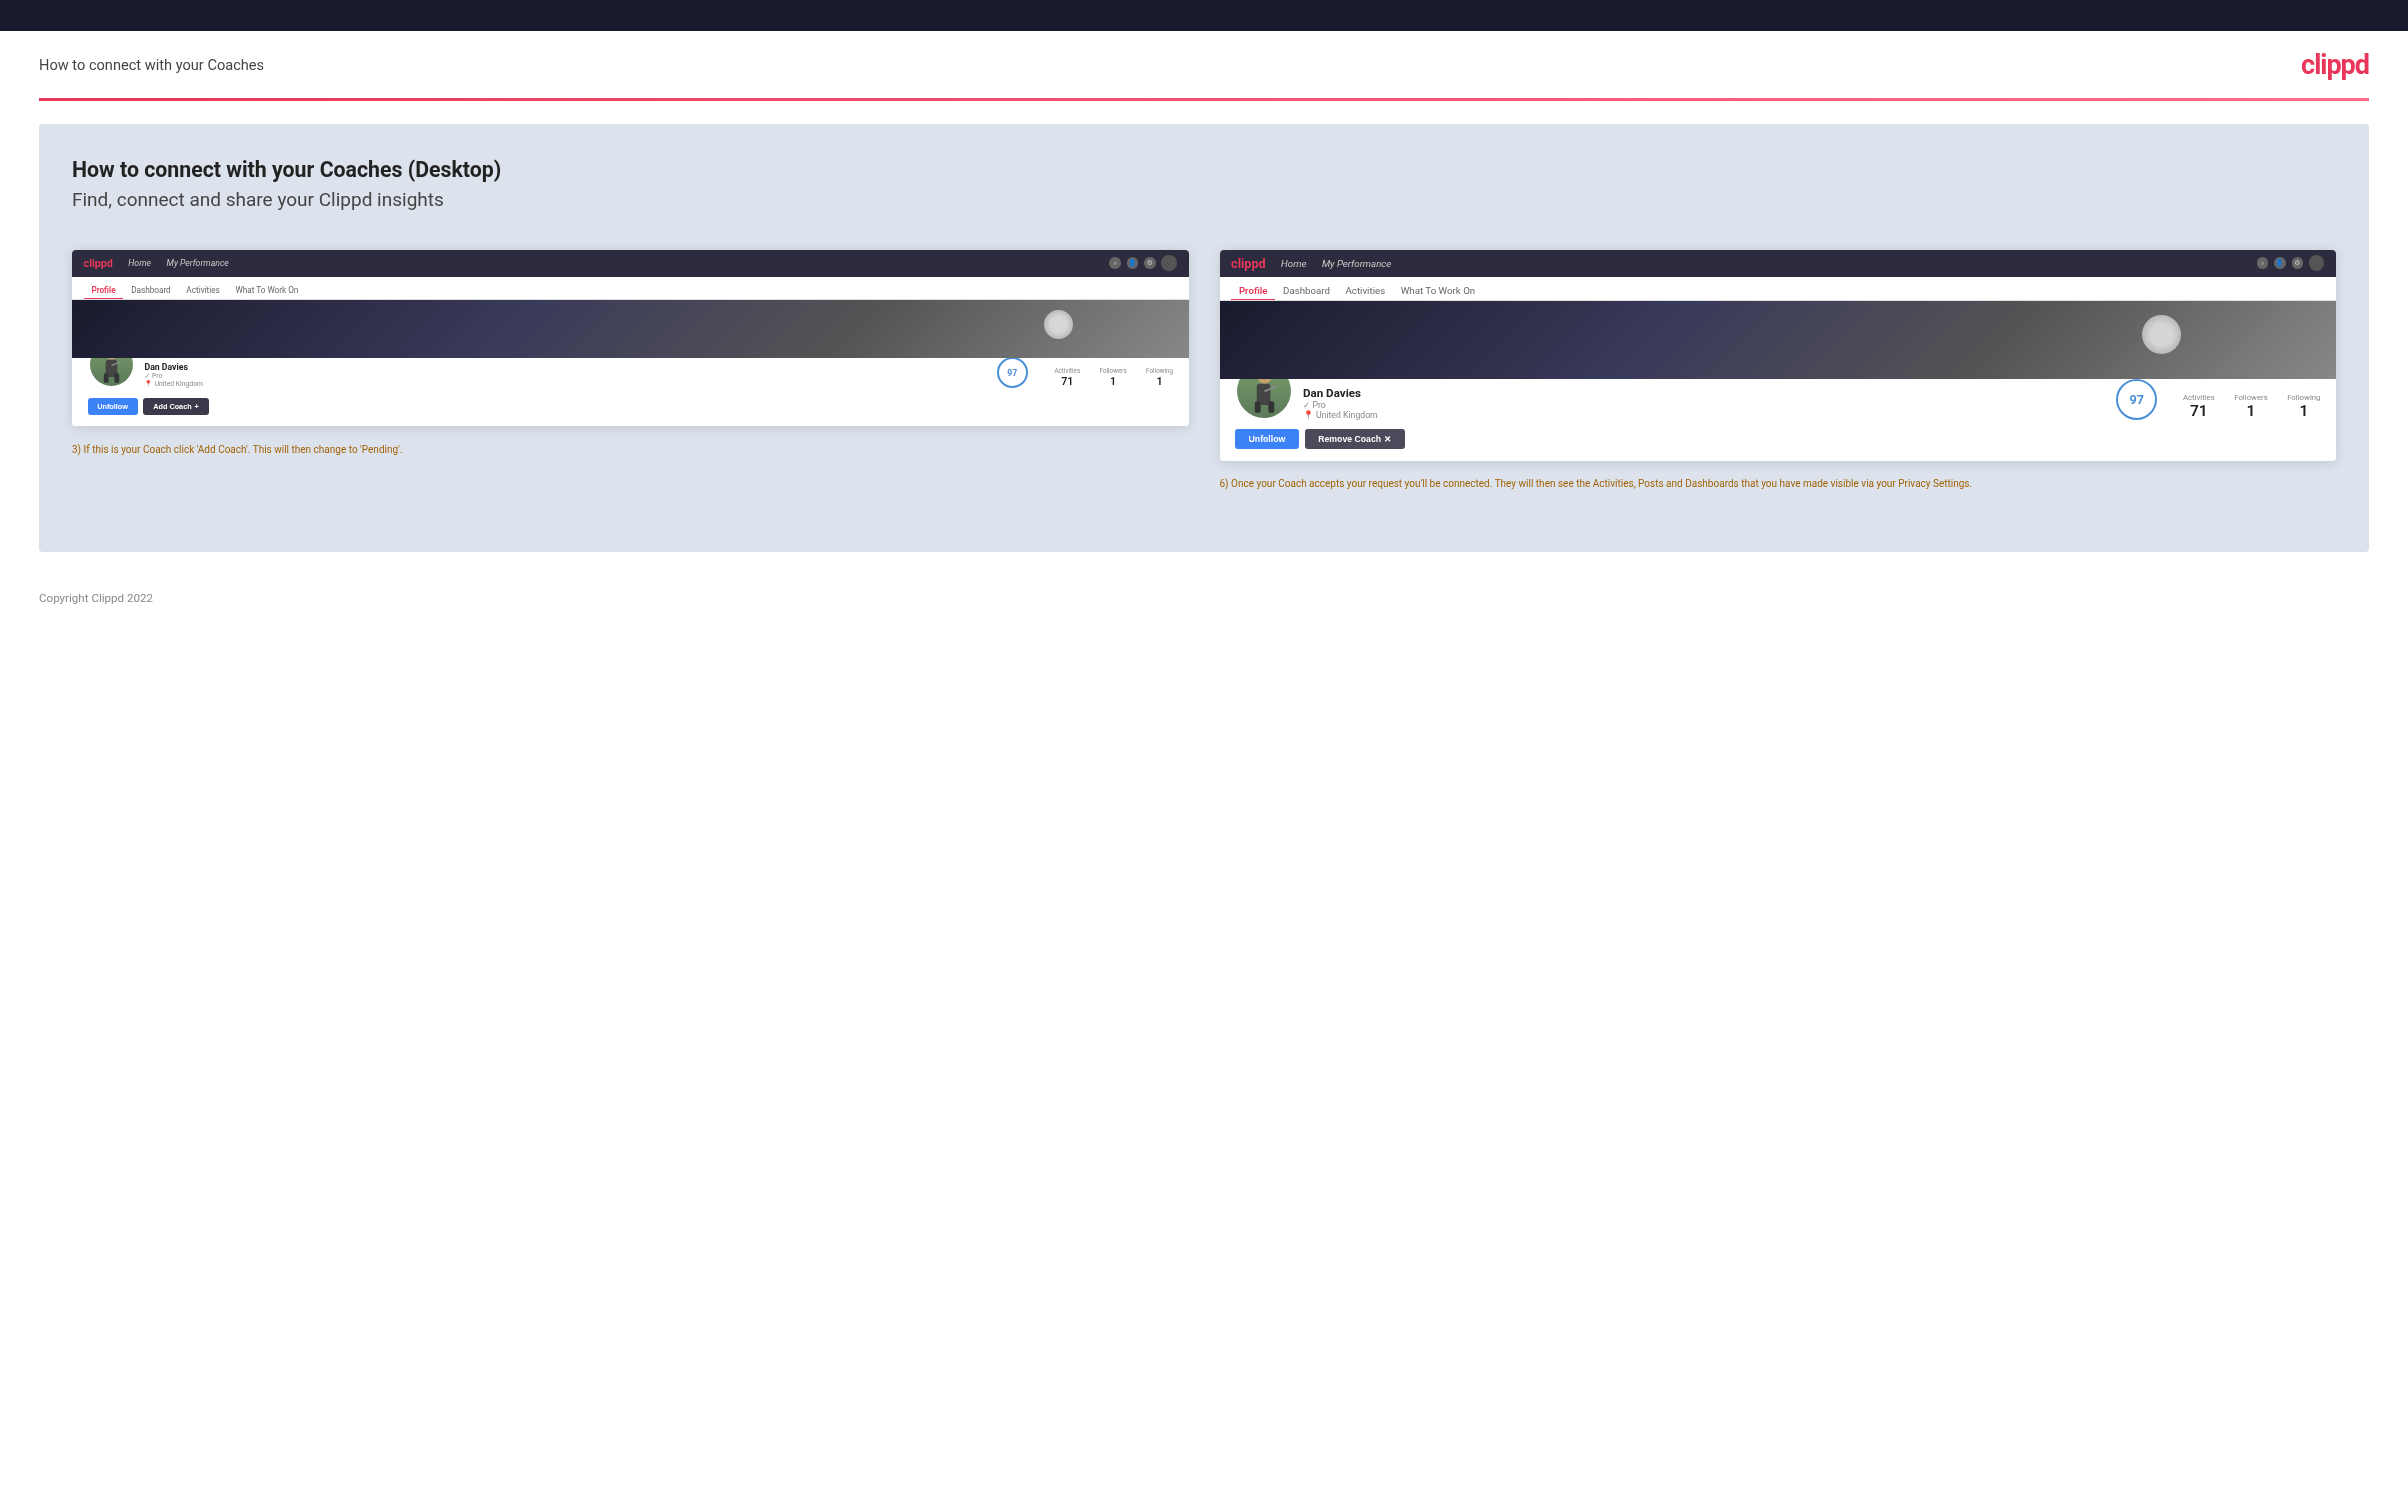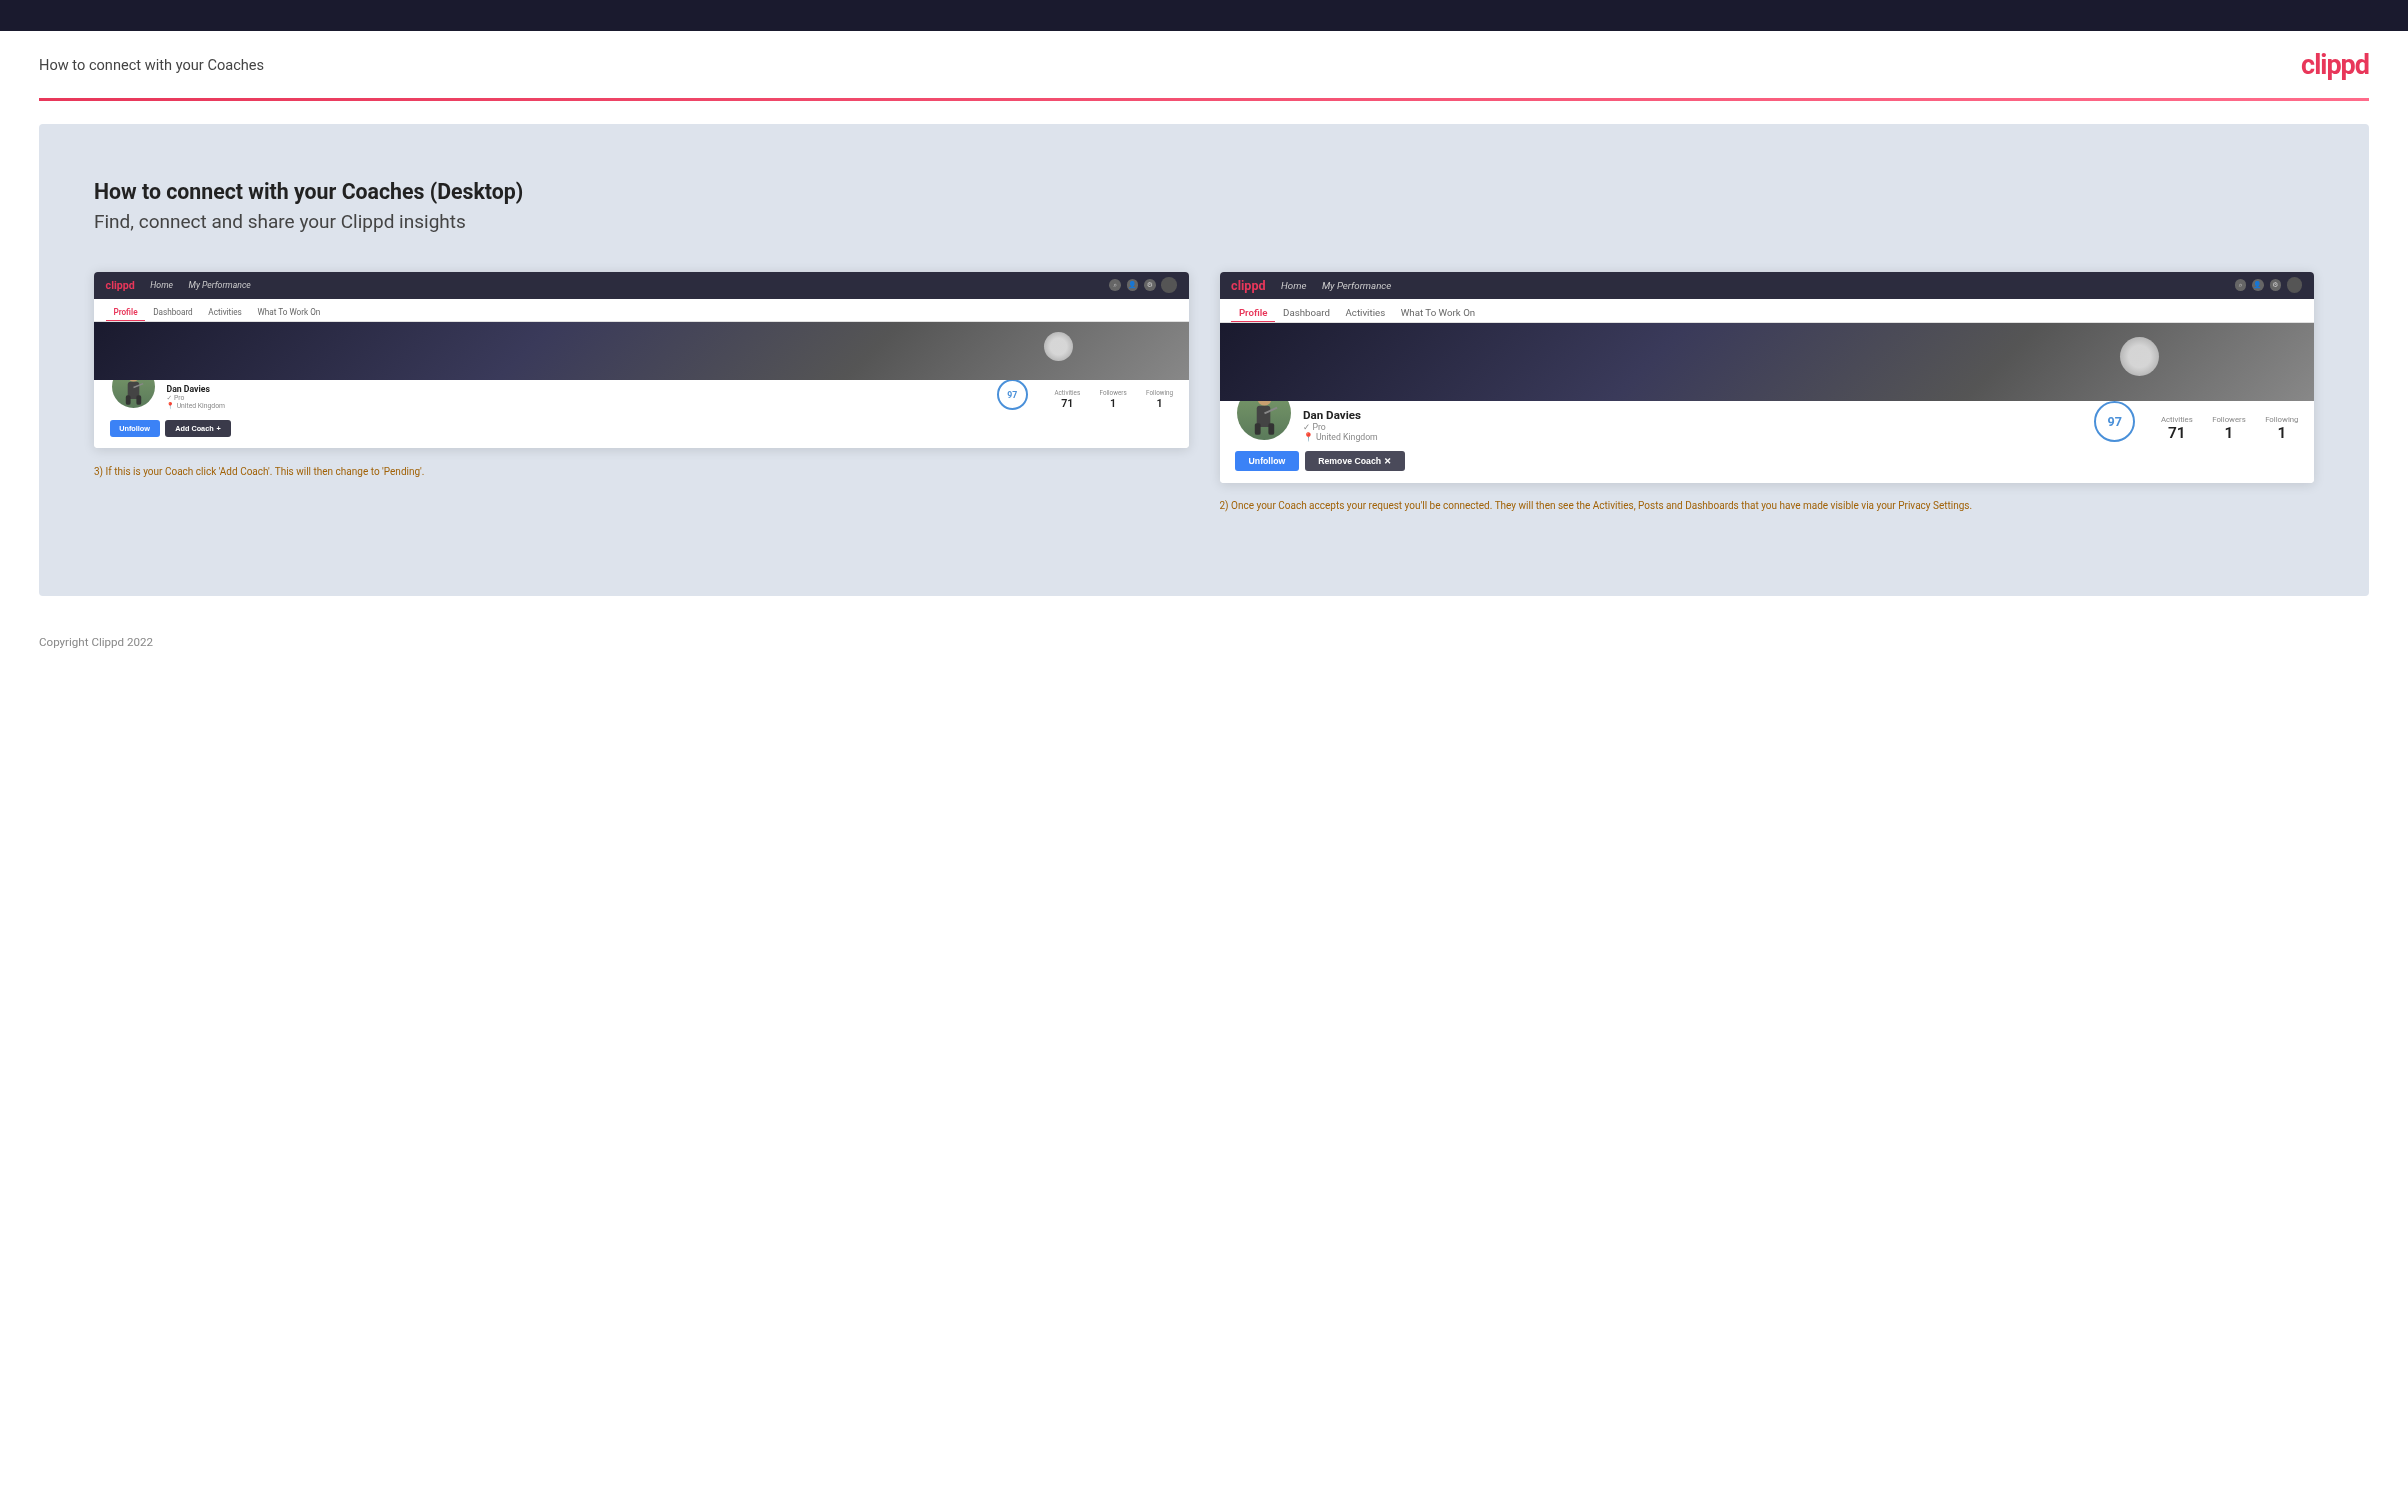--- a/index.html
+++ b/index.html
@@ -30,21 +30,21 @@
       letter-spacing: -1px;
     }
     .divider {
       height: 2.9px;
       background: linear-gradient(to right, #e8375a, #ff6b8a);
       margin: 0 39px;
     }
     .main-content {
       background: #dde3ec;
       margin: 23px 39px;
-      padding: 55px;
+      padding: 33px;
       border-radius: 3.9px;
     }
     .page-heading {
       font-size: 21.3px;
       font-weight: 700;
       color: #222;
       margin-bottom: 5.8px;
     }
     .page-subheading {
       font-size: 19px;
@@ -462,21 +462,21 @@
                 <div class="mockup-stat-value" style="font-size:15.5px;">1</div>
               </div>
             </div>
           </div>
           <div class="mockup-buttons">
             <button class="mockup-btn mockup-btn-dark" style="font-size:8.7px;padding:4.9px 13.6px;">Unfollow</button>
             <button class="mockup-btn mockup-btn-remove" style="font-size:8.7px;padding:4.9px 13.6px;">Remove Coach <span>✕</span></button>
           </div>
         </div>
       </div>
-      <div class="description-text">2) Once your Coach accepts your request you'll be connected. They will then see the Activities, Posts and Dashboards that you have made visible via your Privacy Settings.</div>
+      <div class="description-text">6) Once your Coach accepts your request you'll be connected. They will then see the Activities, Posts and Dashboards that you have made visible via your Privacy Settings.</div>
     </div>
 
   </div>
 </div>
 
 <div class="footer">
   <span>Copyright Clippd 2022</span>
 </div>
 
 

